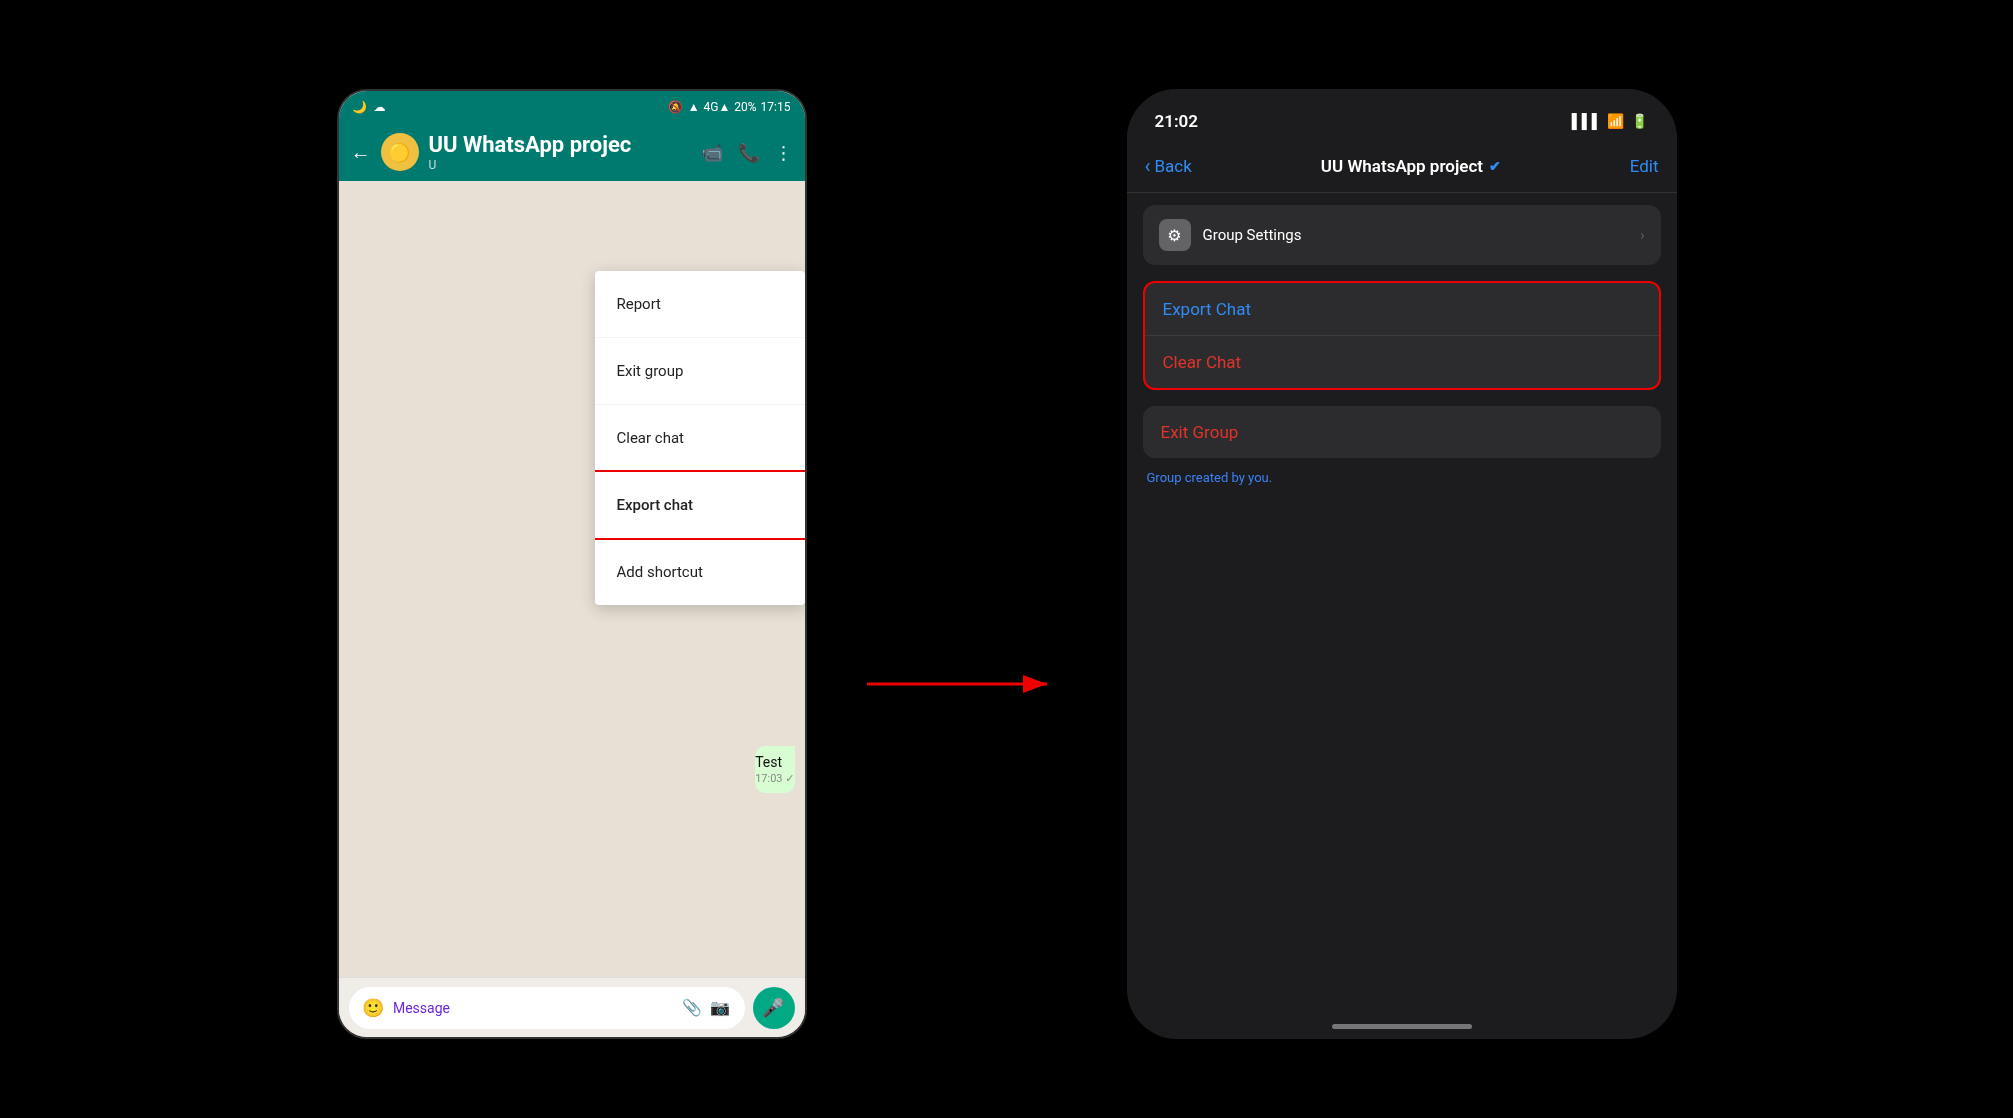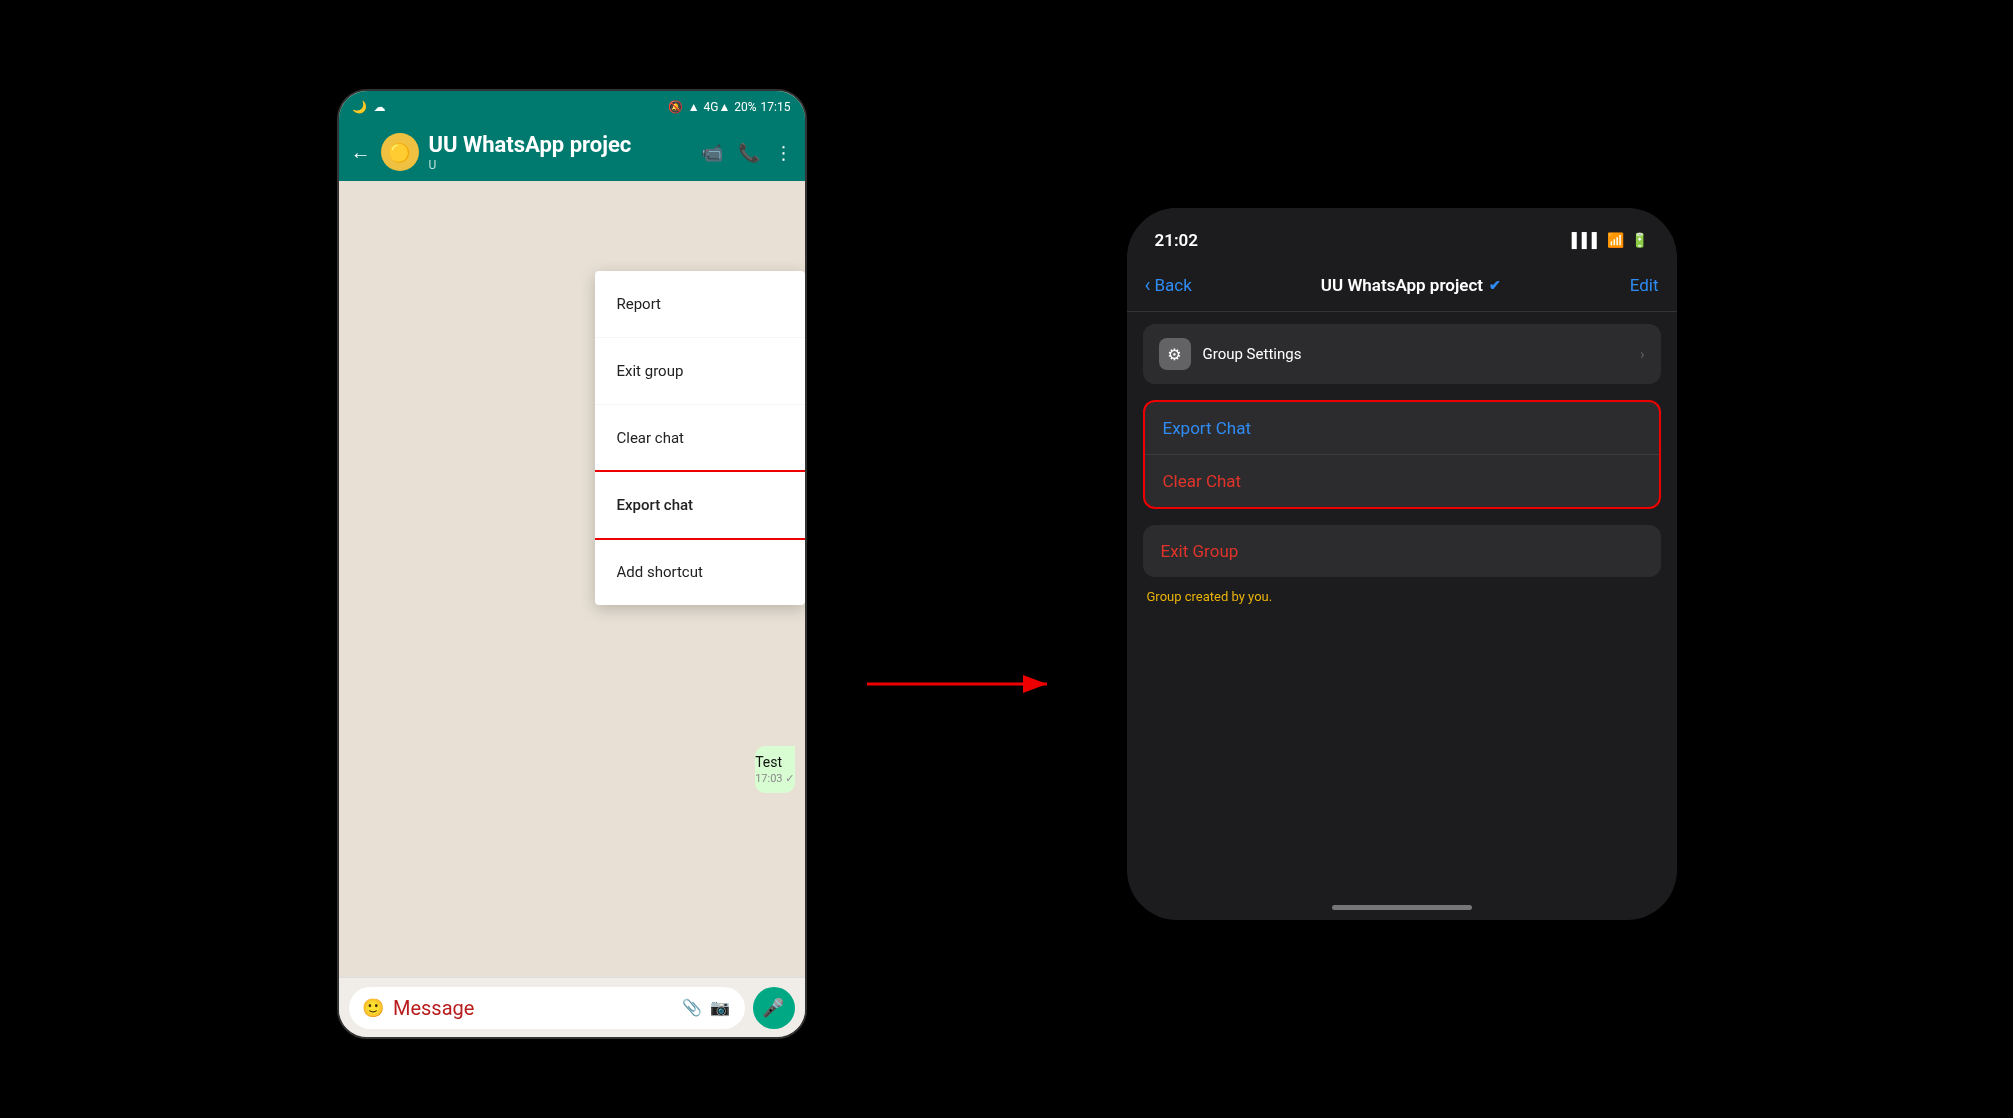--- a/index.html
+++ b/index.html
@@ -188,21 +188,21 @@
       border-bottom: 1px solid rgba(0,0,0,0.04);
     }
 
     .dropdown-item:last-child {
       border-bottom: none;
     }
 
     
     .ios-phone {
       width: 550px;
-      height: 712px;
+      height: 950px;
       background: #1c1c1e;
       border-radius: 50px;
       overflow: hidden;
       position: relative;
       flex-shrink: 0;
       margin-top: 10px;
     }
 
     .ios-status-bar {
       height: 50px;
@@ -334,21 +334,21 @@
     }
 
     .ios-section-card-2 {
       background: #2c2c2e;
       border-radius: 12px;
       margin-top: 16px;
       overflow: hidden;
     }
 
     .ios-group-footer {
-      color: #eab308;
+      color: #3b82f6;
       font-size: 13px;
       padding: 10px 4px 0;
       line-height: 1.5;
     }
 
     .ios-home-indicator {
       position: absolute;
       bottom: 10px;
       left: 50%;
       transform: translateX(-50%);
@@ -431,21 +431,21 @@
         <div class="dropdown-item">Exit group</div>
         <div class="dropdown-item">Clear chat</div>
         <div class="dropdown-item export-box-android" style="font-weight:500;">Export chat</div>
         <div class="dropdown-item">Add shortcut</div>
       </div>
     </div>
 
     <div class="android-bottom-bar">
       <div class="message-input">
         <span style="font-size:18px;color:#888;">🙂</span>
-        <span style="font-size:20px;color:#b91c1c;flex:1;">Message</span>
+        <span style="font-size:14px;color:#6d28d9;flex:1;">Message</span>
         <span style="font-size:16px;color:#888;">📎</span>
         <span style="font-size:16px;color:#888;">📷</span>
       </div>
       <div class="mic-btn">
         <span>🎤</span>
       </div>
     </div>
   </div>
 
   <svg width="200" height="80" viewBox="0 0 200 80" style="flex-shrink:0; margin-top:250px; z-index:200;">

